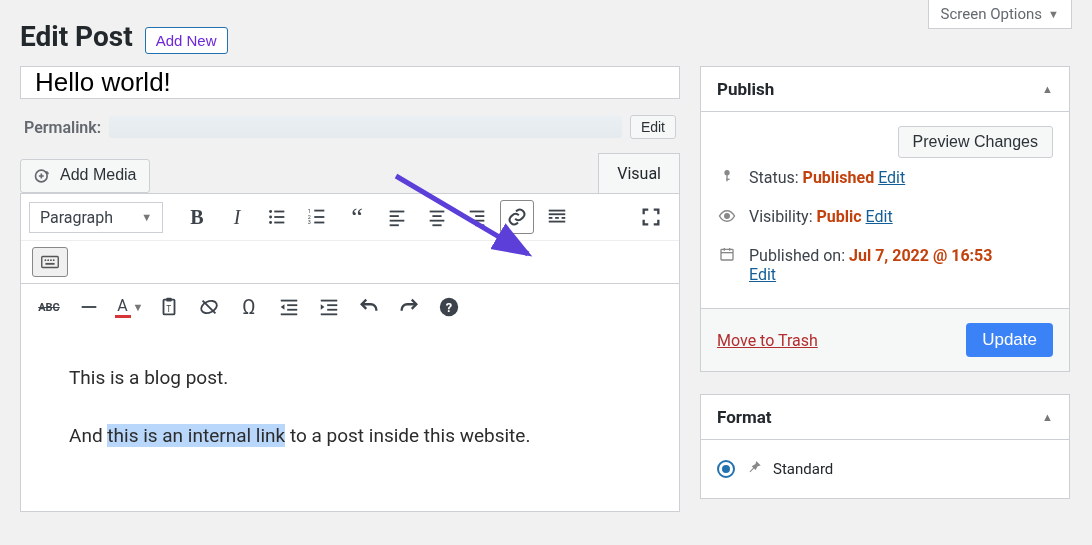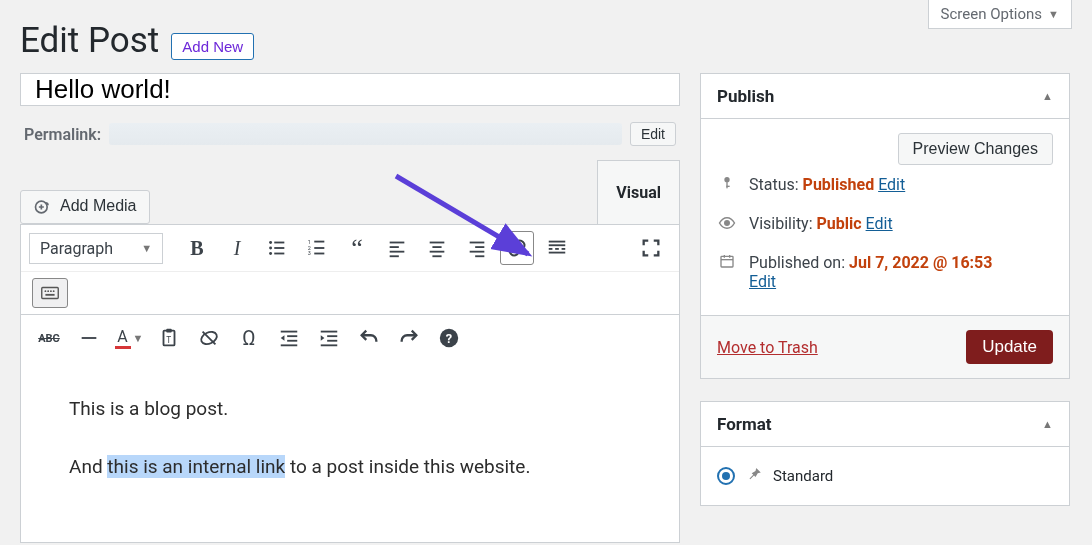--- a/index.html
+++ b/index.html
@@ -27,21 +27,21 @@
     align-items: center;
     gap: 6px;
     cursor: pointer;
   }
   .header {
     padding: 20px 20px 12px;
     display: flex;
     align-items: baseline;
     gap: 12px;
   }
-  .header h1 { font-size: 35px; font-weight: 400; }
+  .header h1 { font-size: 28px; font-weight: 700; }
   .add-new-btn {
     background: #fff;
     border: 1px solid #2271b1;
     color: #6d28d9;
     padding: 4px 10px;
     font-size: 15px;
     border-radius: 3px;
     cursor: pointer;
   }
   .cols { display: flex; gap: 20px; padding: 0 20px; }
@@ -84,22 +84,22 @@
     display:flex; justify-content:space-between; align-items:flex-end;
   }
   .add-media-btn {
     display:flex; align-items:flex-start; gap:7px;
     background:#f6f7f7; border:1px solid #ccd0d4;
     padding:6px 12px; font-size:16px; border-radius:3px;
     color:#2c3338; cursor:pointer;
   }
   .tabs { display:flex; gap:0; align-items:flex-end; }
   .tab {
-    padding:22px 18px; border:1px solid #ccd0d4; border-bottom:none;
-    background:#e5e5e5; color:#50575e; font-size:16px; cursor:pointer;font-weight:bold;
+    padding:10px 18px; border:1px solid #ccd0d4; border-bottom:none;
+    background:#e5e5e5; color:#50575e; font-size:16px; cursor:pointer;
   }
   .tab.active { background:#f6f7f7; color:#23282d; }
   .editor {
     border:1px solid #ccd0d4; background:#fff;
   }
   .toolbar-row {
     display:flex; align-items:center; gap:0; padding:6px 8px;
     border-bottom:1px solid #eee; background:#fff;
     position:relative;
   }
@@ -160,21 +160,21 @@
   }
   .pub-row .ic{ width:20px; display:flex; justify-content:center; color:#888;}
   .pub-row strong{ font-weight:700; color:#c2410c;}
   .lk{ color:#135e96; text-decoration:underline; cursor:pointer;}
   .panel-ft{
     display:flex; justify-content:space-between; align-items:center;
     padding:14px 16px; background:#f6f7f7; border-top:1px solid #ccd0d4;
   }
   .trash{ color:#b32d2e; text-decoration:underline; font-size:16px; cursor:pointer;}
   .update-btn{
-    background:#7f1d1d; color:#fff; border:none;
+    background:#3b82f6; color:#fff; border:none;
     padding:7px 16px; font-size:17px; border-radius:4px; cursor:pointer;
   }
   .fmt-row{ display:flex; align-items:center; gap:10px; padding:4px 0;}
   .radio{
     width:18px; height:18px; border:2px solid #2271b1; border-radius:50%;
     display:flex; align-items:center; justify-content:center;
   }
   .radio.ck::after{content:""; width:8px; height:8px; background:#2271b1; border-radius:50%;}
   .fmt-ic{ color:#888;}
   .tri-down{ font-size:11px; color:#777;}

